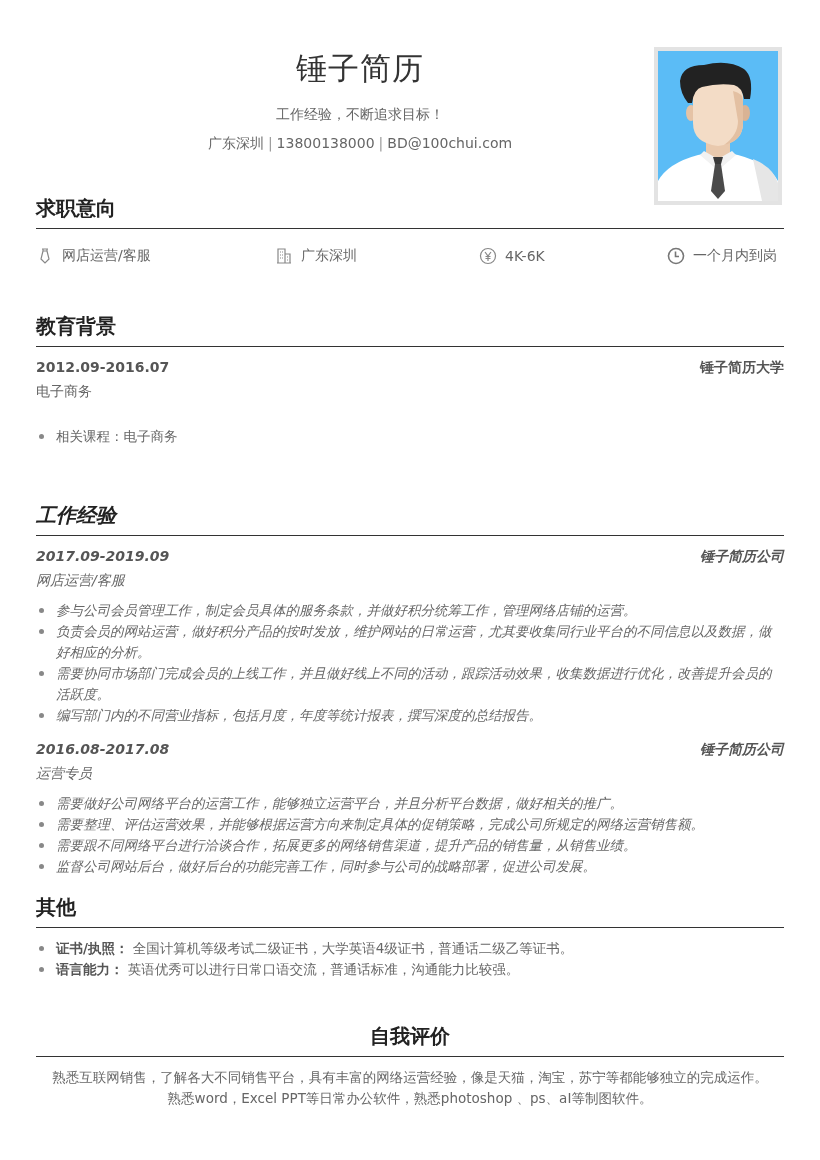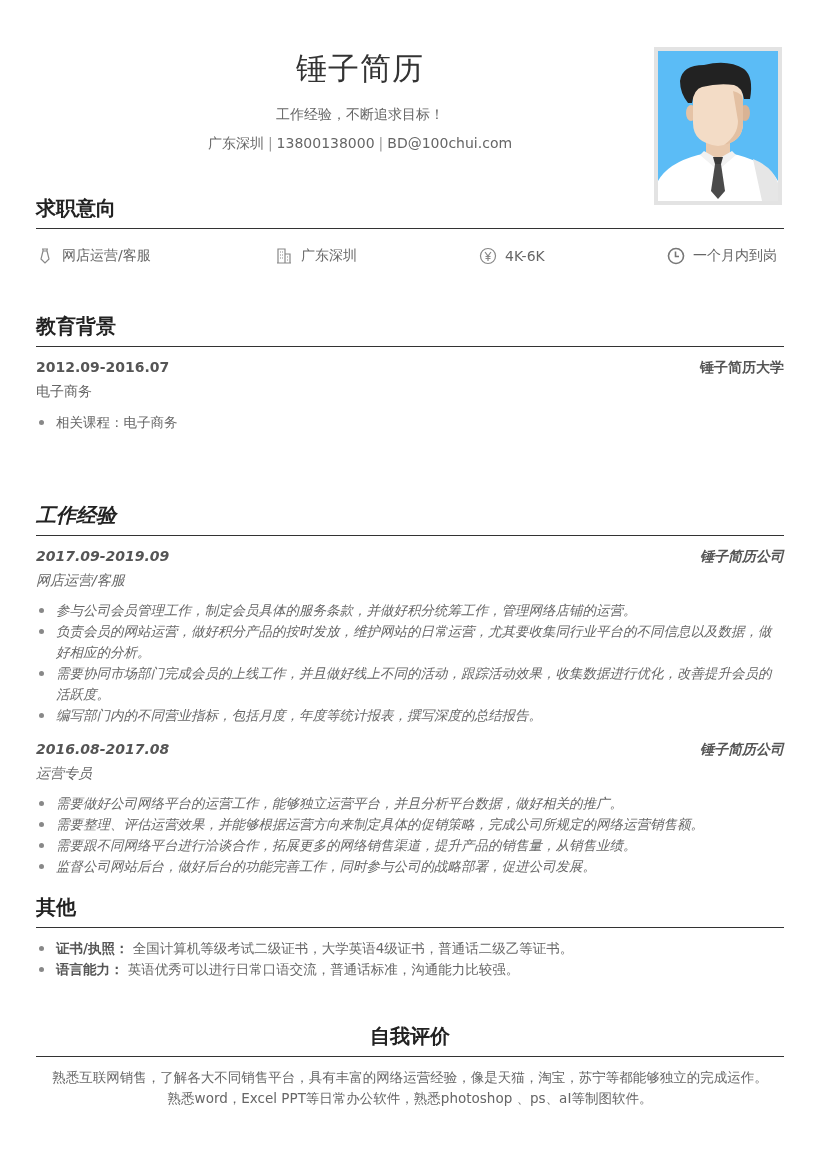--- a/index.html
+++ b/index.html
@@ -132,21 +132,21 @@
 
   <div class="section" style="top:311px;">
     <div class="section-title">教育背景</div>
     <div class="section-rule"></div>
     <div style="margin-top:12px;">
       <div class="entry-head">
         <span class="entry-date">2012.09-2016.07</span>
         <span class="entry-org">锤子简历大学</span>
       </div>
       <div class="entry-role">电子商务</div>
-      <ul class="bullets" style="margin-top:10px;">
+      <ul class="bullets" style="margin-top:24px;">
         <li>相关课程：电子商务</li>
       </ul>
     </div>
   </div>
 
   <div class="section" style="top:500px;font-style:italic;">
     <div class="section-title">工作经验</div>
     <div class="section-rule"></div>
 
     <div style="margin-top:12px;">

